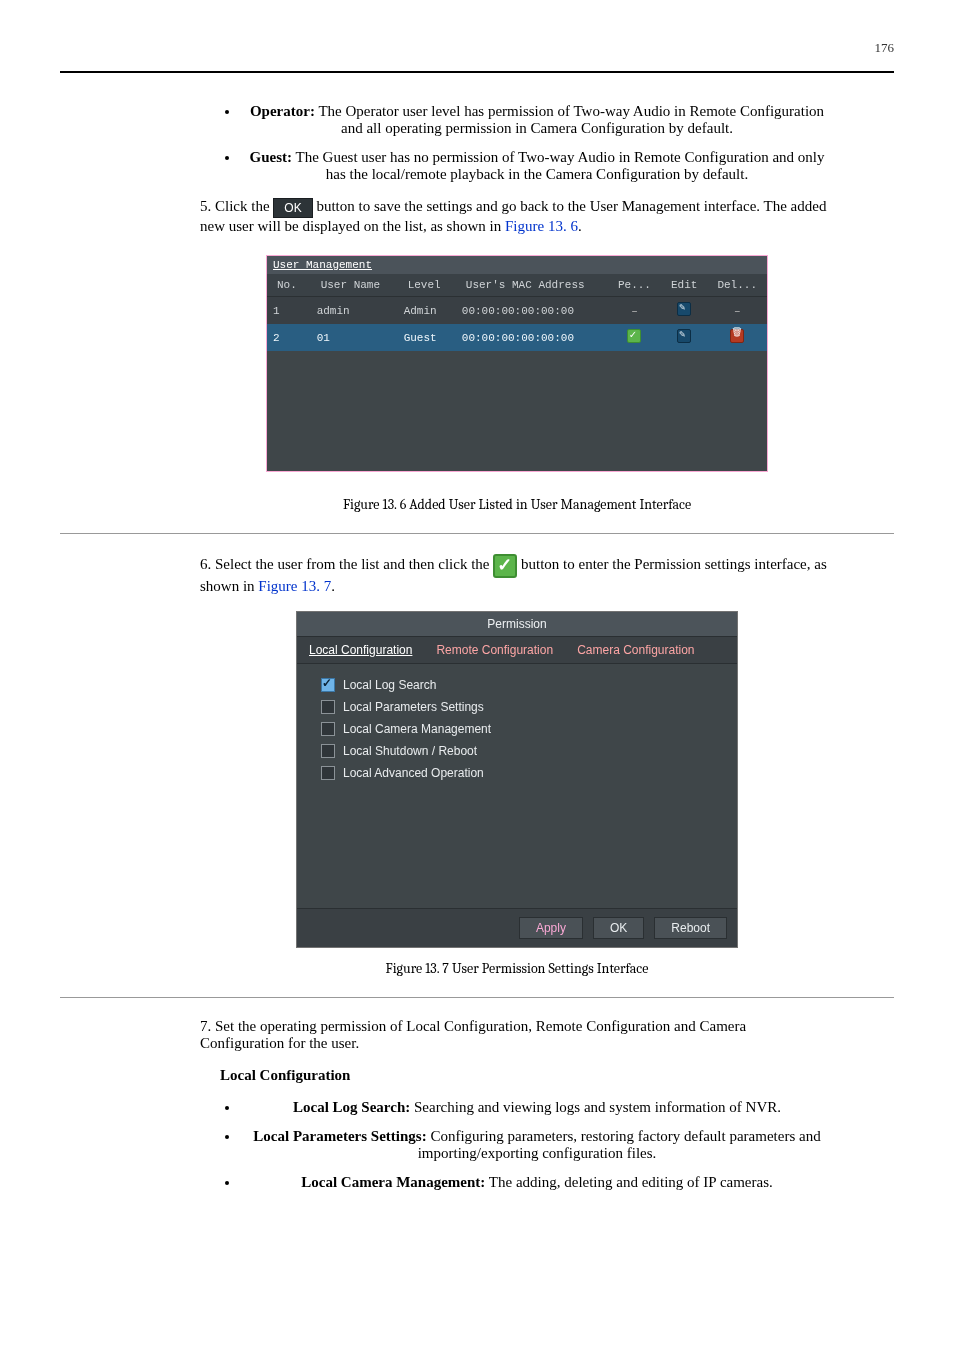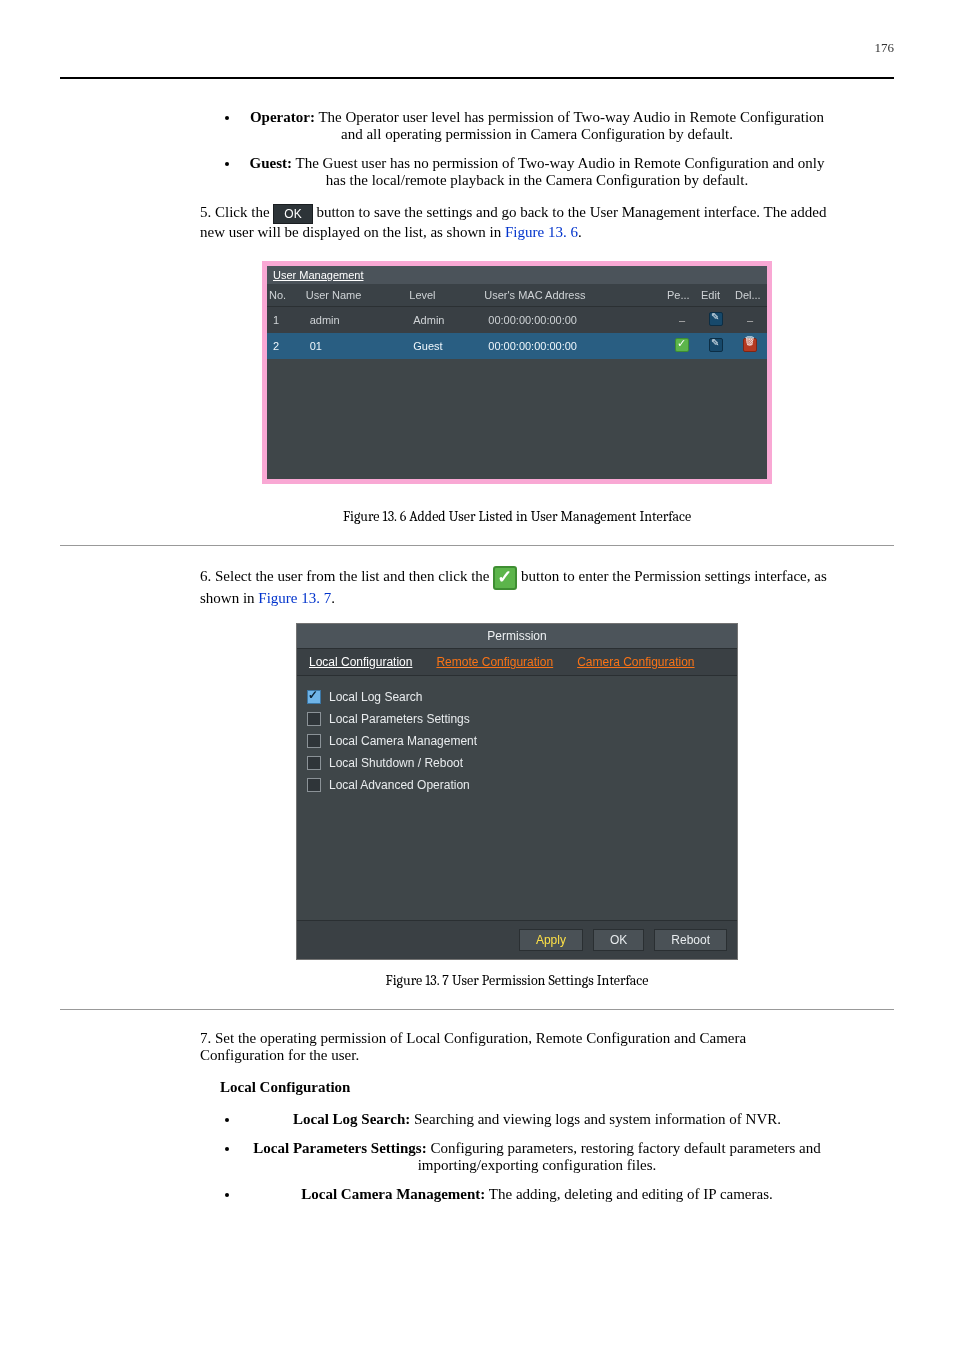--- a/index.html
+++ b/index.html
@@ -16,21 +16,21 @@
     border-top: 2px solid #000;
     margin: 0 0 30px 0;
   }
   .sub-rule {
     border-top: 1px solid #999;
     margin: 20px 0;
   }
   .page-num {
     text-align: right;
     font-size: 13px;
-    margin-bottom: 21px;
+    margin-bottom: 15px;
     color: #333;
   }
   .content {
     margin-left: 140px;
     margin-right: 60px;
   }
   ul {
     list-style-type: disc;
     padding-left: 40px;
     margin: 10px 0;
@@ -58,43 +58,43 @@
   .caption {
     text-align: center;
     font-family: Cambria, "Times New Roman", serif;
     font-size: 14px;
     margin: 12px 0 6px 0;
   }
   
   .um-wrap {
     width: 500px;
     margin: 20px auto 24px auto;
-    font-family: Liberation Sans, sans-serif;
+    font-family: Liberation Mono, monospace;
     font-size: 11px;
     color: #d0d3d5;
     background: #3a4146;
-    border: 5px solid #f9a8d4;
+    border: 1px solid #f9a8d4;
   }
   .um-title {
     background: #4b535a;
     color: #fff;
     padding: 3px 6px;
     text-decoration: underline;
   }
   .um-table {
     width: 100%;
     border-collapse: collapse;
     background: #454c52;
   }
   .um-table th {
     background: #3a4146;
     color: #cfd3d6;
     font-weight: normal;
     text-align: left;
-    padding: 5px 2px;
+    padding: 5px 10px;
     border-bottom: 1px solid #2b3033;
   }
   .um-table td {
     padding: 5px 6px;
     border-bottom: 0px solid #2b3033;
   }
   .um-row-1 td { background: #393f44; color:#cfd3d6;}
   .um-row-2 td { background: #295e82; color:#eef6fb;}
   .um-blank {
     height: 120px;
@@ -153,31 +153,31 @@
     padding:5px 0;
     border-bottom:1px solid #2a2f32;
   }
   .perm-tabs{
     display:flex;
     background:#3a4044;
     border-bottom:1px solid #2a2f32;
   }
   .perm-tab{
     padding:6px 12px;
-    color:#f97316;
+    color:#fca5a5;
     cursor:default;
-    text-decoration:underline;
   }
   .perm-tab.active{
     color:#fff;
     text-decoration: underline;
   }
   .perm-body{
-    padding:10px 14px 4px 10px;
+    padding:10px 14px 4px 0;
     min-height: 230px;
+    margin-left: 24px;
   }
   .perm-row{
     display:flex;align-items:center;
     padding:4px 0;
     color:#e9ecee;
   }
   .cb{
     display:inline-block;width:12px;height:12px;
     border:1px solid #8b9297;background:#2f3539;
     margin-right:8px;position:relative;
@@ -186,21 +186,21 @@
   .cb.checked::after{content:"✓";position:absolute;top:-3px;left:0;color:#0a2235;font-size:12px;font-weight:bold;}
   .perm-foot{
     display:flex;justify-content:flex-end;gap:10px;
     padding:8px 10px;border-top:1px solid #2a2f32;background:#3a4044;
   }
   .btn{
     background:#4a5156;color:#e8ecee;
     border:1px solid #2a2f32;padding:3px 16px;
     font-family:Arial,sans-serif;font-size:12px;
   }
-  .btn.dim{color:#fde047;}
+  .btn.dim{color:#f9a8d4;}
 
   .step-num {font-weight: normal;}
 </style>
 </head>
 <body>
 
 <div class="page-num">176</div>
 <div class="top-rule"></div>
 
 <div class="content">

